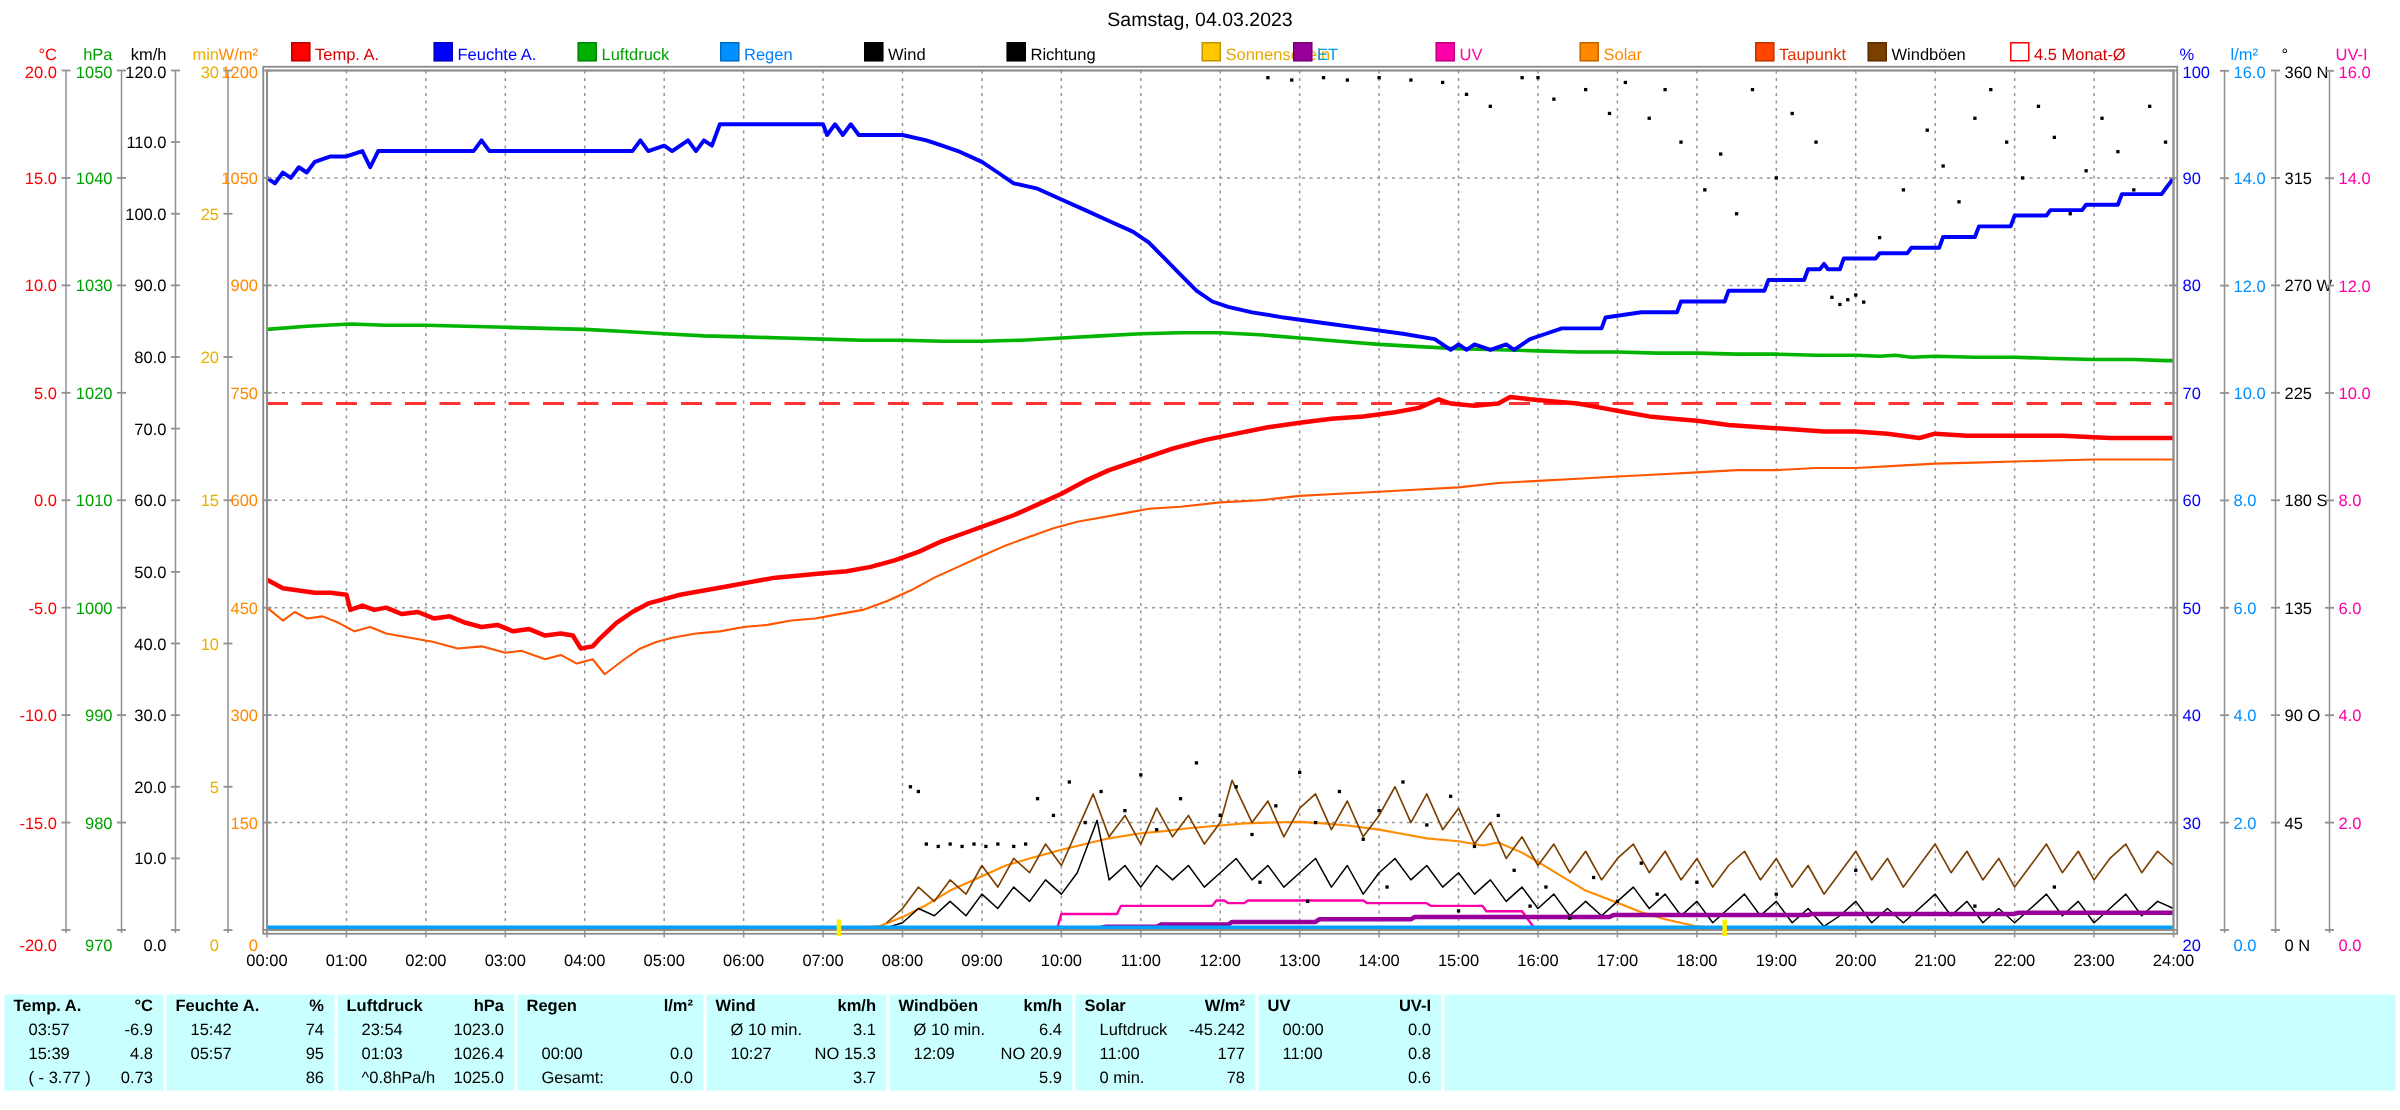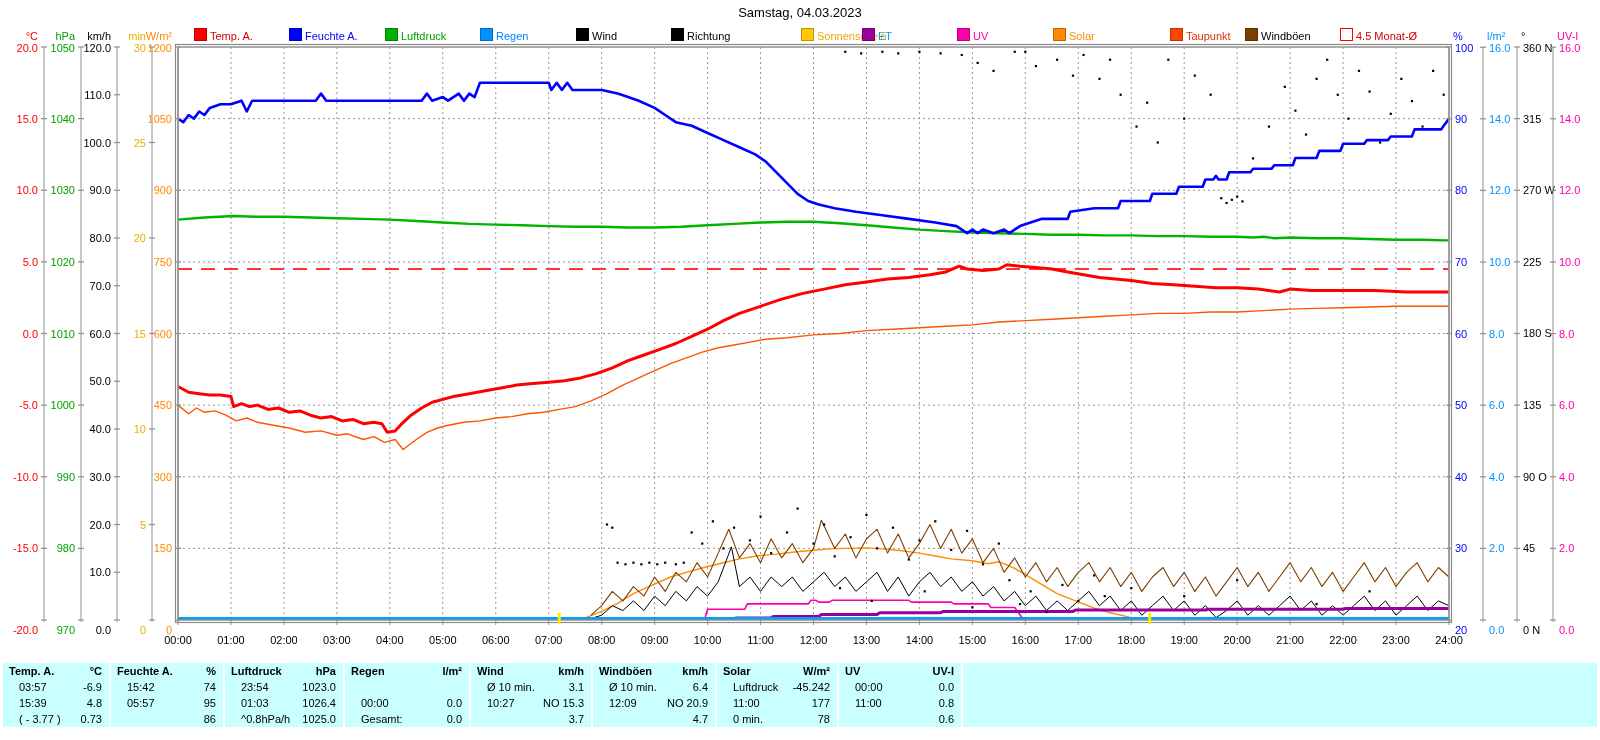--- a/index.html
+++ b/index.html
@@ -528,21 +528,21 @@
         <div class="trow">
           <span class="l">Ø 10 min.</span>
           <span class="r">6.4</span>
         </div>
         <div class="trow">
           <span class="l">12:09</span>
           <span class="r">NO 20.9</span>
         </div>
         <div class="trow">
           <span class="l"></span>
-          <span class="r">4.7</span>
+          <span class="r">5.9</span>
         </div>
       </div>
       <div class="tgroup" style="width: 120px;">
         <div class="trow head">
           <span class="l">Solar</span>
           <span class="r">W/m²</span>
         </div>
         <div class="trow">
           <span class="l">Luftdruck</span>
           <span class="r">-45.242</span>

